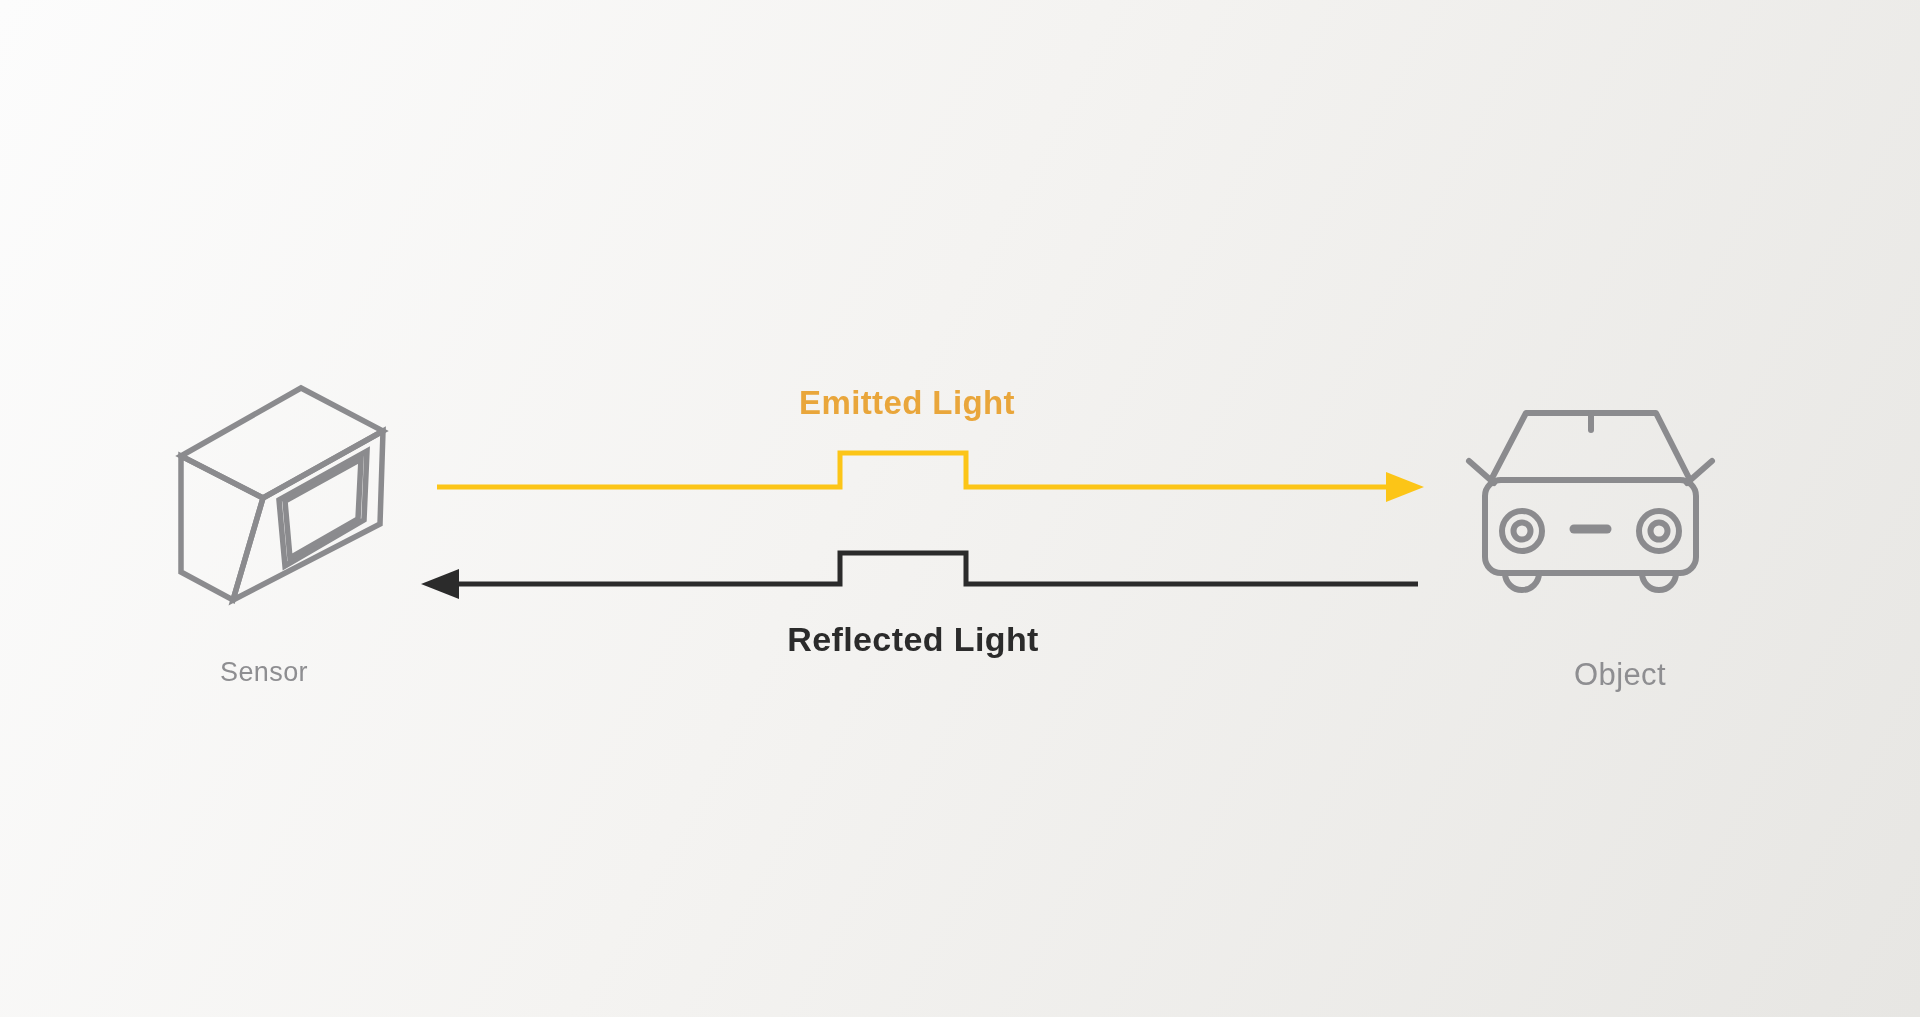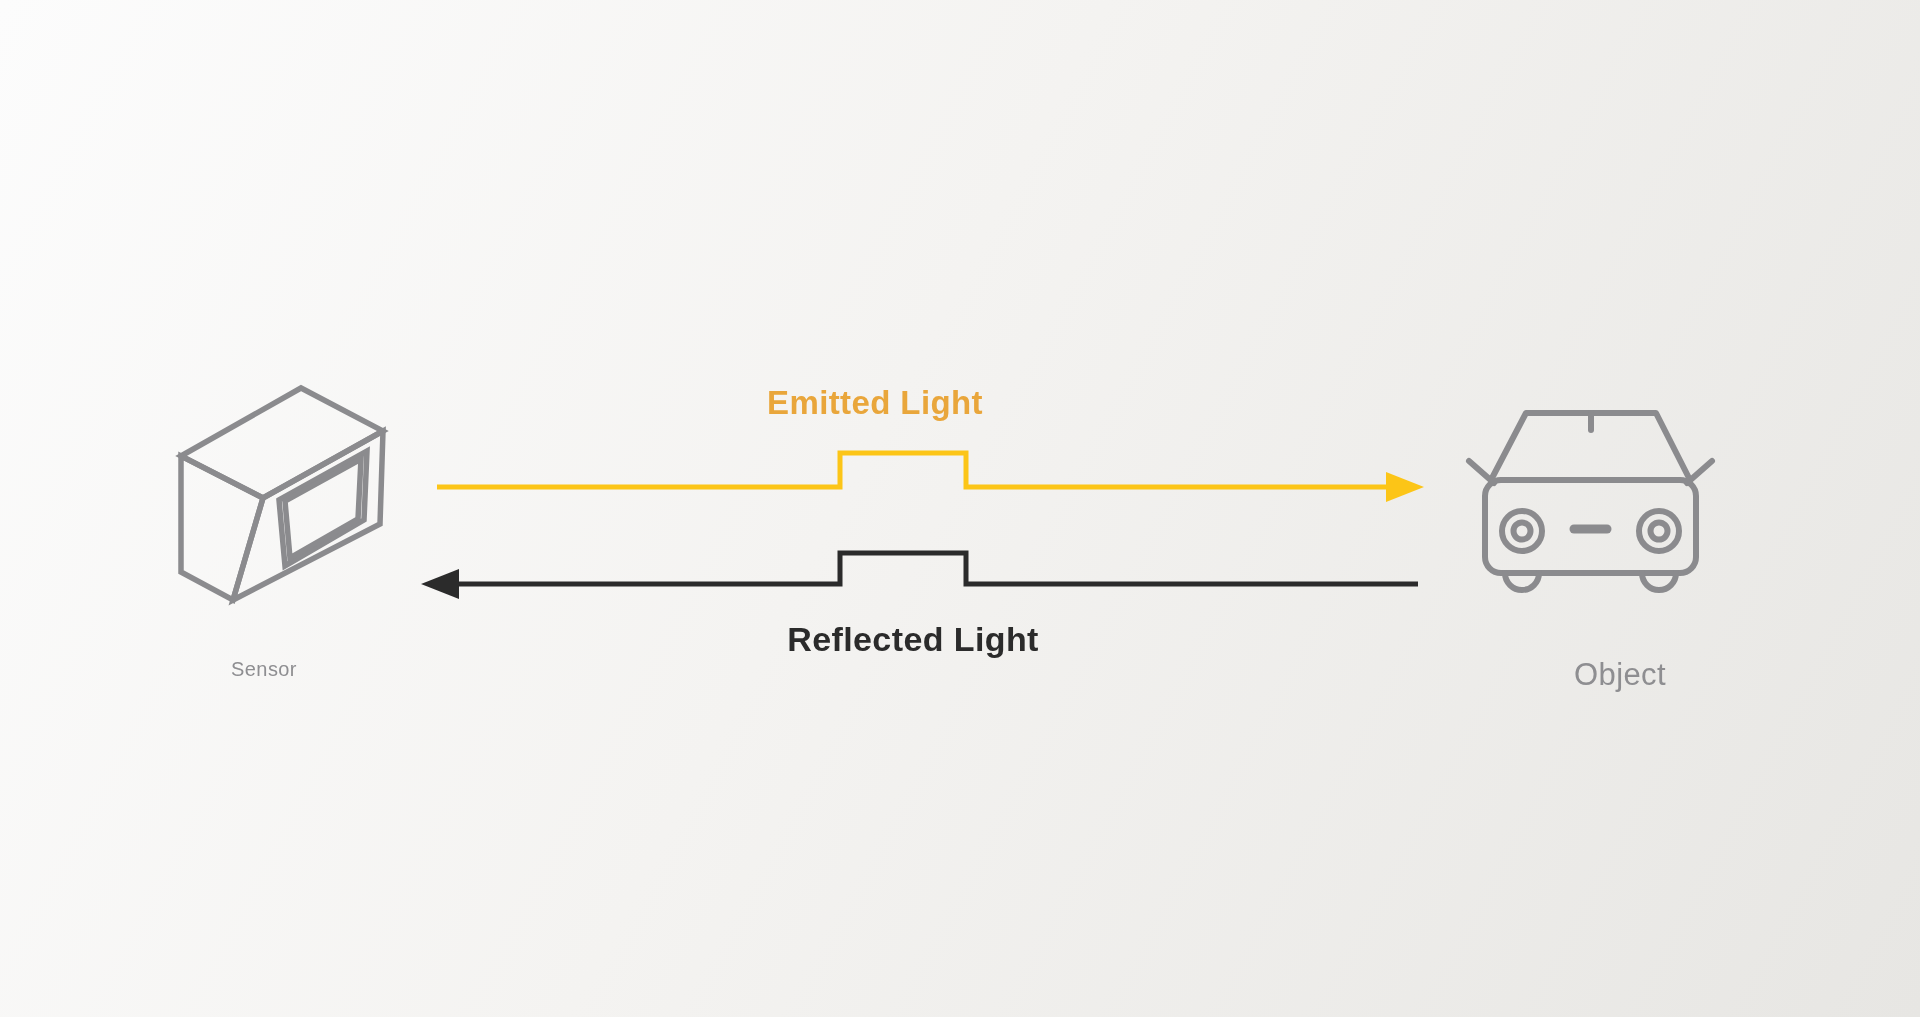--- a/index.html
+++ b/index.html
@@ -21,32 +21,32 @@
     display: block;
   }
   .label {
     position: absolute;
     transform: translateX(-50%);
     white-space: nowrap;
     letter-spacing: 0.4px;
     line-height: 1;
   }
   .label-emitted {
-    left: 875px; top: 386px;
+    left: 907px; top: 386px;
     font-size: 33px; font-weight: 600;
     color: var(--emitted-text, #E9A63B);
   }
   .label-reflected {
     left: 913px; top: 622px;
     font-size: 34px; font-weight: 600;
     color: var(--reflected-text, #2B2B2B);
   }
   .label-sensor {
     left: 264px; top: 659px;
-    font-size: 20px; font-weight: 500;
+    font-size: 27px; font-weight: 500;
     color: var(--label-text, #8E8E91);
   }
   .label-object {
     left: 1592px; top: 659px;
     font-size: 31px; font-weight: 500;
     color: var(--label-text, #8E8E91);
     margin-left: 28px;
   }
   .icon-stroke {
     fill: none;

